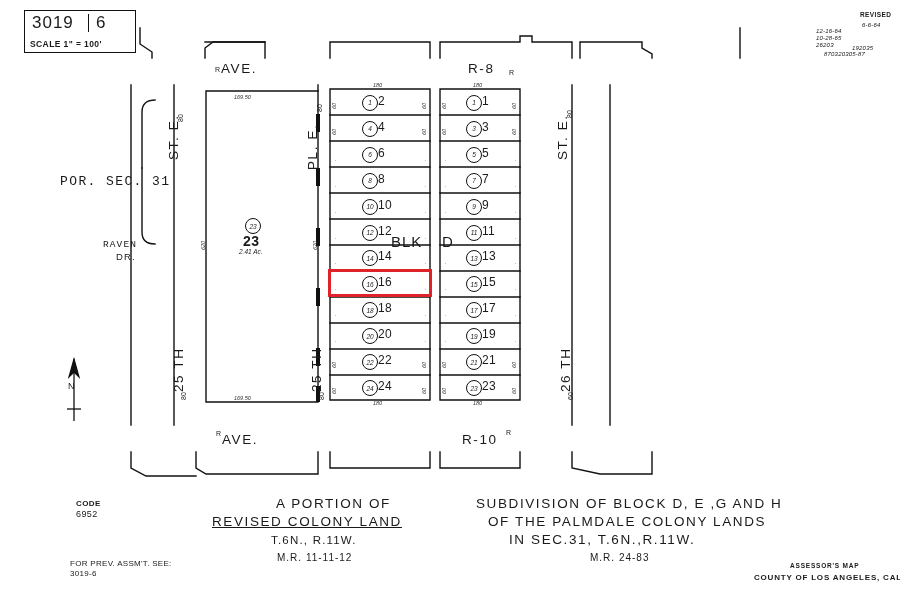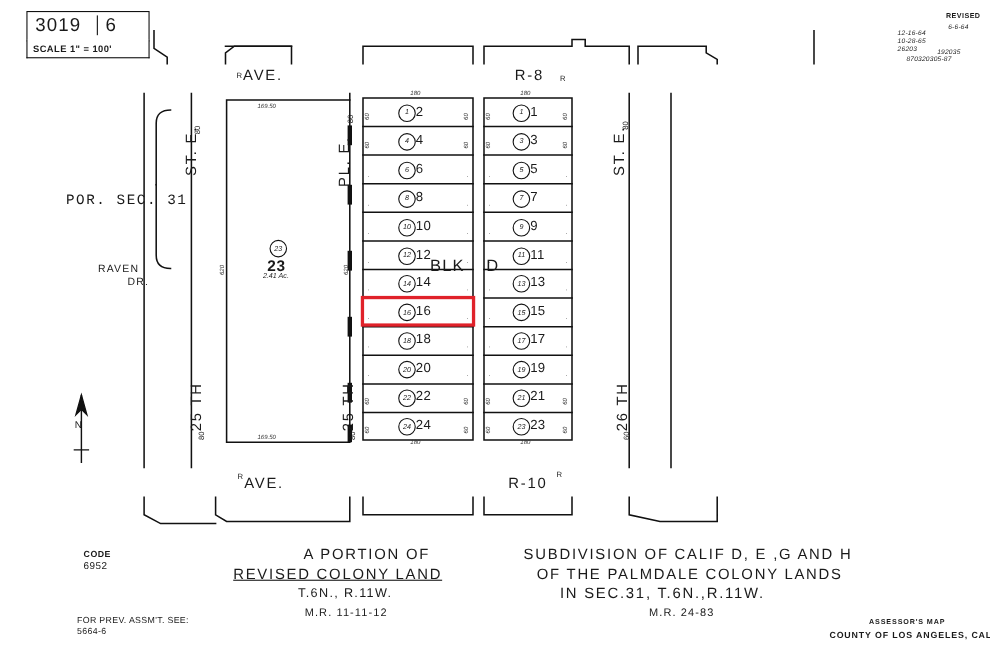--- a/index.html
+++ b/index.html
@@ -176,21 +176,21 @@
 <div class="txt sup vert" style="left:316px;top:112px;transform:rotate(-90deg);">80</div>
 <div class="txt street vert" style="left:310px;top:392px;transform:rotate(-90deg);">25 TH</div>
 <div class="txt sup vert" style="left:318px;top:400px;transform:rotate(-90deg);">80</div>
 
 <div class="txt street vert" style="left:556px;top:160px;transform:rotate(-90deg);">ST. E.</div>
 <div class="txt sup vert" style="left:566px;top:118px;transform:rotate(-90deg);">80</div>
 <div class="txt street vert" style="left:559px;top:392px;transform:rotate(-90deg);">26 TH</div>
 <div class="txt sup vert" style="left:567px;top:400px;transform:rotate(-90deg);">60</div>
 
 <div class="txt por" style="left:60px;top:175px;">POR. SEC. 31</div>
-<div class="txt raven" style="left:89px;top:240px;">RAVEN</div>
+<div class="txt raven" style="left:103px;top:240px;font-family:Liberation Mono, monospace;">RAVEN</div>
 <div class="txt raven" style="left:116px;top:252px;">DR.</div>
 
 <div class="circ" style="left:245px;top:218px;">23</div>
 <div class="txt parcel-big" style="left:243px;top:234px;">23</div>
 <div class="txt acres" style="left:239px;top:249px;">2.41 Ac.</div>
 <div class="txt dim" style="left:234px;top:95px;">169.50</div>
 <div class="txt dim" style="left:234px;top:396px;">169.50</div>
 <div class="txt dimv" style="left:201px;top:250px;transform:rotate(-90deg);">620</div>
 <div class="txt dimv" style="left:313px;top:250px;transform:rotate(-90deg);">620</div>
 
@@ -312,24 +312,24 @@
     <div class="txt dim" style="left: 473px; top: 401.04px;">180</div>
   </div>
 
 <div id="highlight" style="left: 328px; top: 269.44px; width: 104px; height: 27.92px; border-color: rgb(224, 34, 42);"></div>
 
 <div class="txt t-line" style="left:276px;top:497px;">A PORTION OF</div>
 <div class="txt t-line-u" style="left:212px;top:515px;">REVISED COLONY LAND</div>
 <div class="txt t-sub" style="left:271px;top:535px;">T.6N., R.11W.</div>
 <div class="txt t-mr" style="left:277px;top:553px;">M.R. 11-11-12</div>
 
-<div class="txt t-line" style="left:476px;top:497px;">SUBDIVISION OF CALIF  D, E ,G  AND  H</div>
+<div class="txt t-line" style="left:476px;top:497px;">SUBDIVISION OF BLOCK  D, E ,G  AND  H</div>
 <div class="txt t-line" style="left:488px;top:515px;">OF THE PALMDALE COLONY LANDS</div>
 <div class="txt t-line" style="left:509px;top:533px;">IN SEC.31, T.6N.,R.11W.</div>
 <div class="txt t-mr" style="left:590px;top:553px;">M.R. 24-83</div>
 
 <div class="txt code-lbl" style="left:76px;top:500px;">CODE</div>
 <div class="txt code-val" style="left:76px;top:510px;">6952</div>
 <div class="txt prev" style="left:70px;top:560px;">FOR PREV. ASSM'T. SEE:</div>
-<div class="txt prev2" style="left:70px;top:570px;">5664-6</div>
+<div class="txt prev2" style="left:70px;top:570px;">3019-6</div>
 
 <div class="txt assessor1" style="left:790px;top:563px;">ASSESSOR'S MAP</div>
 <div class="txt assessor2" style="left:754px;top:574px;">COUNTY OF LOS ANGELES, CALIF.</div>
 
 </body></html>

